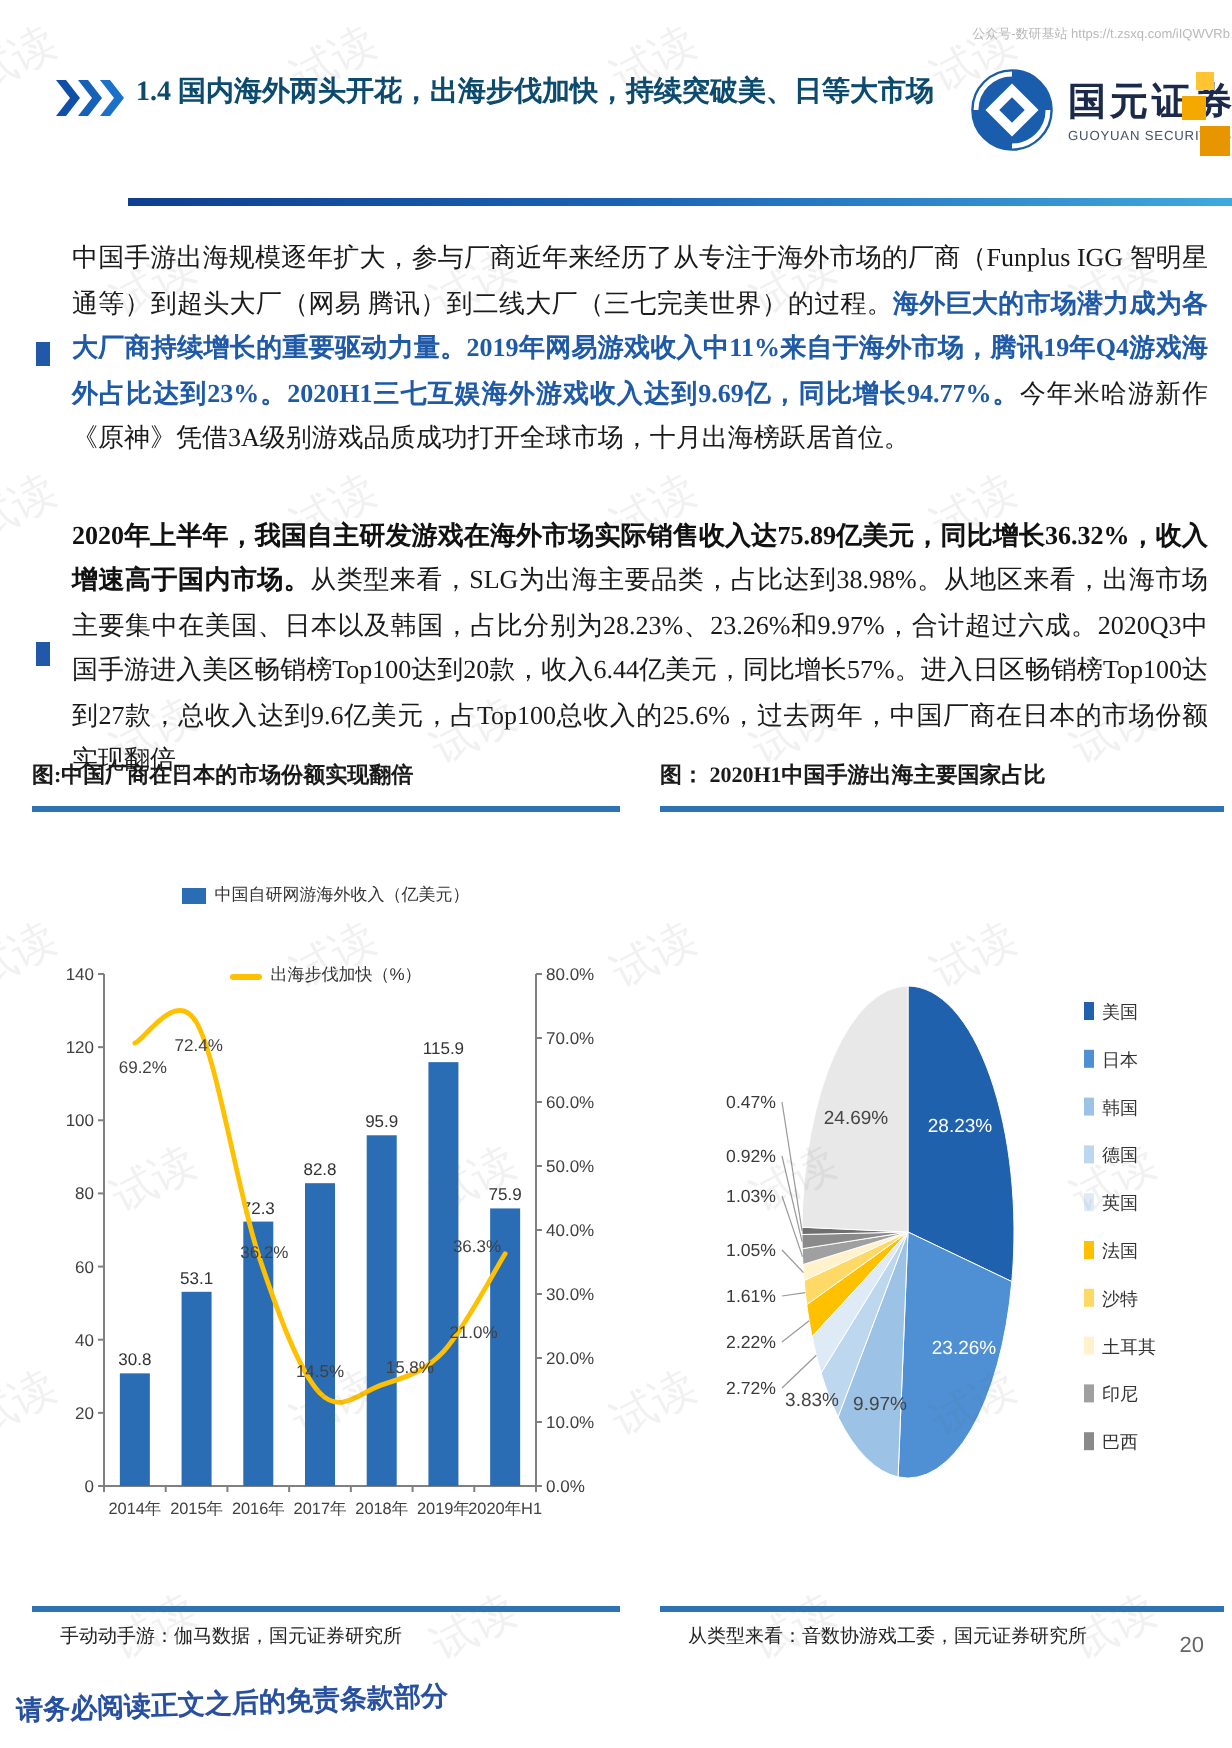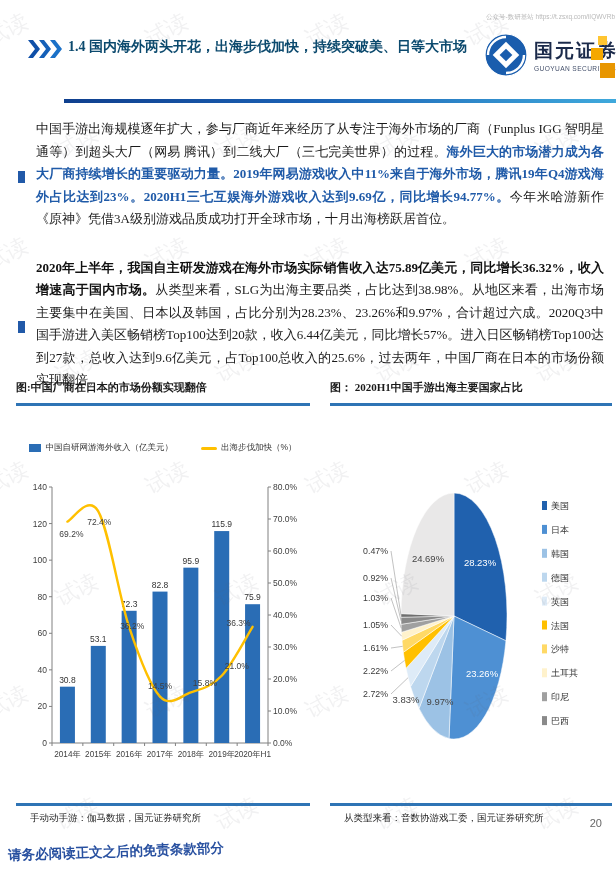--- a/index.html
+++ b/index.html
@@ -35,21 +35,21 @@
   .fig{position:absolute;top:380px;height:462px;}
   .fig-left{left:16px;width:294px;}
   .fig-right{left:330px;width:282px;}
   .fig-title{font-size:11px;font-weight:bold;color:#1a1a1a;height:22px;
       font-family:"Liberation Serif",serif;}
   .fig-rule{position:absolute;left:0;top:23px;width:100%;height:2.5px;background:#2E74B5;}
   .fig-rule-bottom{top:423px;}
   .fig-source{position:absolute;left:14px;top:432px;font-size:9.5px;color:#222;
       font-family:"Liberation Serif",serif;}
   .bar-legend{position:absolute;left:0;top:62px;width:100%;display:flex;justify-content:center;
-      gap:28px;align-items:center;font-size:8.5px;color:#333;}
+      gap:28px;align-items:center;font-size:8.5px;color:#333;flex-direction:column;}
   .bar-legend .item{display:flex;align-items:center;gap:4px;}
   .sw-bar{display:inline-block;width:12px;height:8px;}
   .sw-line{display:inline-block;width:16px;height:3px;border-radius:2px;}
   .barchart{position:absolute;left:0;top:83px;}
   .piechart{position:absolute;left:0;top:82px;}
   svg text{font-family:"Liberation Sans",sans-serif;}
   
   .disclaimer{position:absolute;left:8px;top:843px;font-size:13.5px;font-weight:bold;color:#2850A0;
       transform:rotate(-2deg);font-family:"Liberation Serif",serif;}
   .page-num{position:absolute;right:14px;top:817px;font-size:11px;color:#666;}

